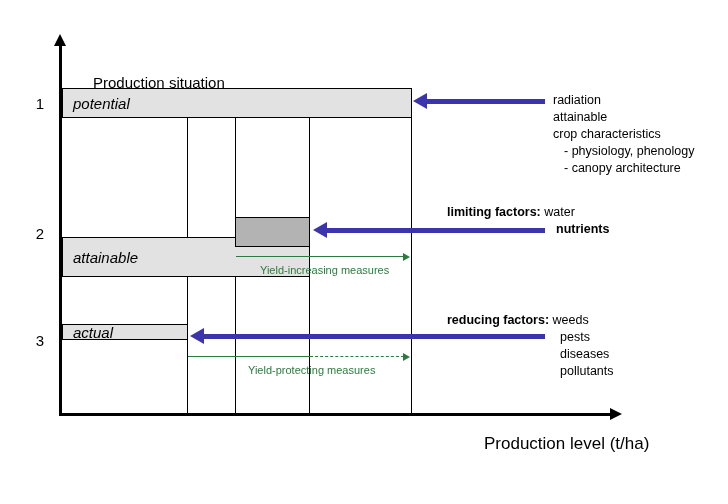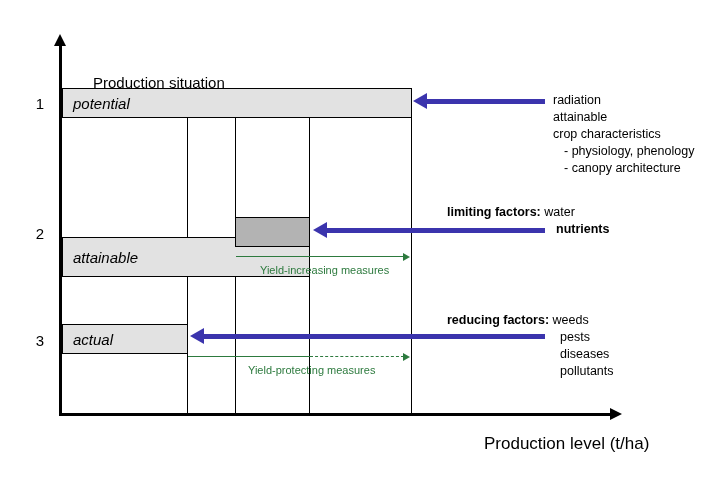--- a/index.html
+++ b/index.html
@@ -42,21 +42,21 @@
   .levelbox{
     border:1px solid #000;box-sizing:border-box;
     display:flex;align-items:center;
   }
   .box-potential{left:62px;top:88px;width:350px;height:30px;background:#e2e2e2;}
   .box-attainable{left:62px;top:217px;width:248px;height:40px;background:#e2e2e2;margin-top:20px;}
   .box-attainable-dark{
     left:235px;top:217px;width:75px;height:30px;background:#b3b3b3;
     border:1px solid #000;box-sizing:border-box;
   }
-  .box-actual{left:62px;top:324px;width:126px;height:30px;background:#e2e2e2;}
+  .box-actual{left:62px;top:324px;width:126px;height:16px;background:#e2e2e2;}
 
   .boxlabel{
     font-style:italic;font-size:15px;padding-left:10px;position:relative;z-index:3;
     white-space:nowrap;
   }
 
   .lvlnum{font-size:15px;width:18px;text-align:right;}
   .num1{left:26px;top:95px;}
   .num2{left:26px;top:225px;}
   .num3{left:26px;top:332px;}

